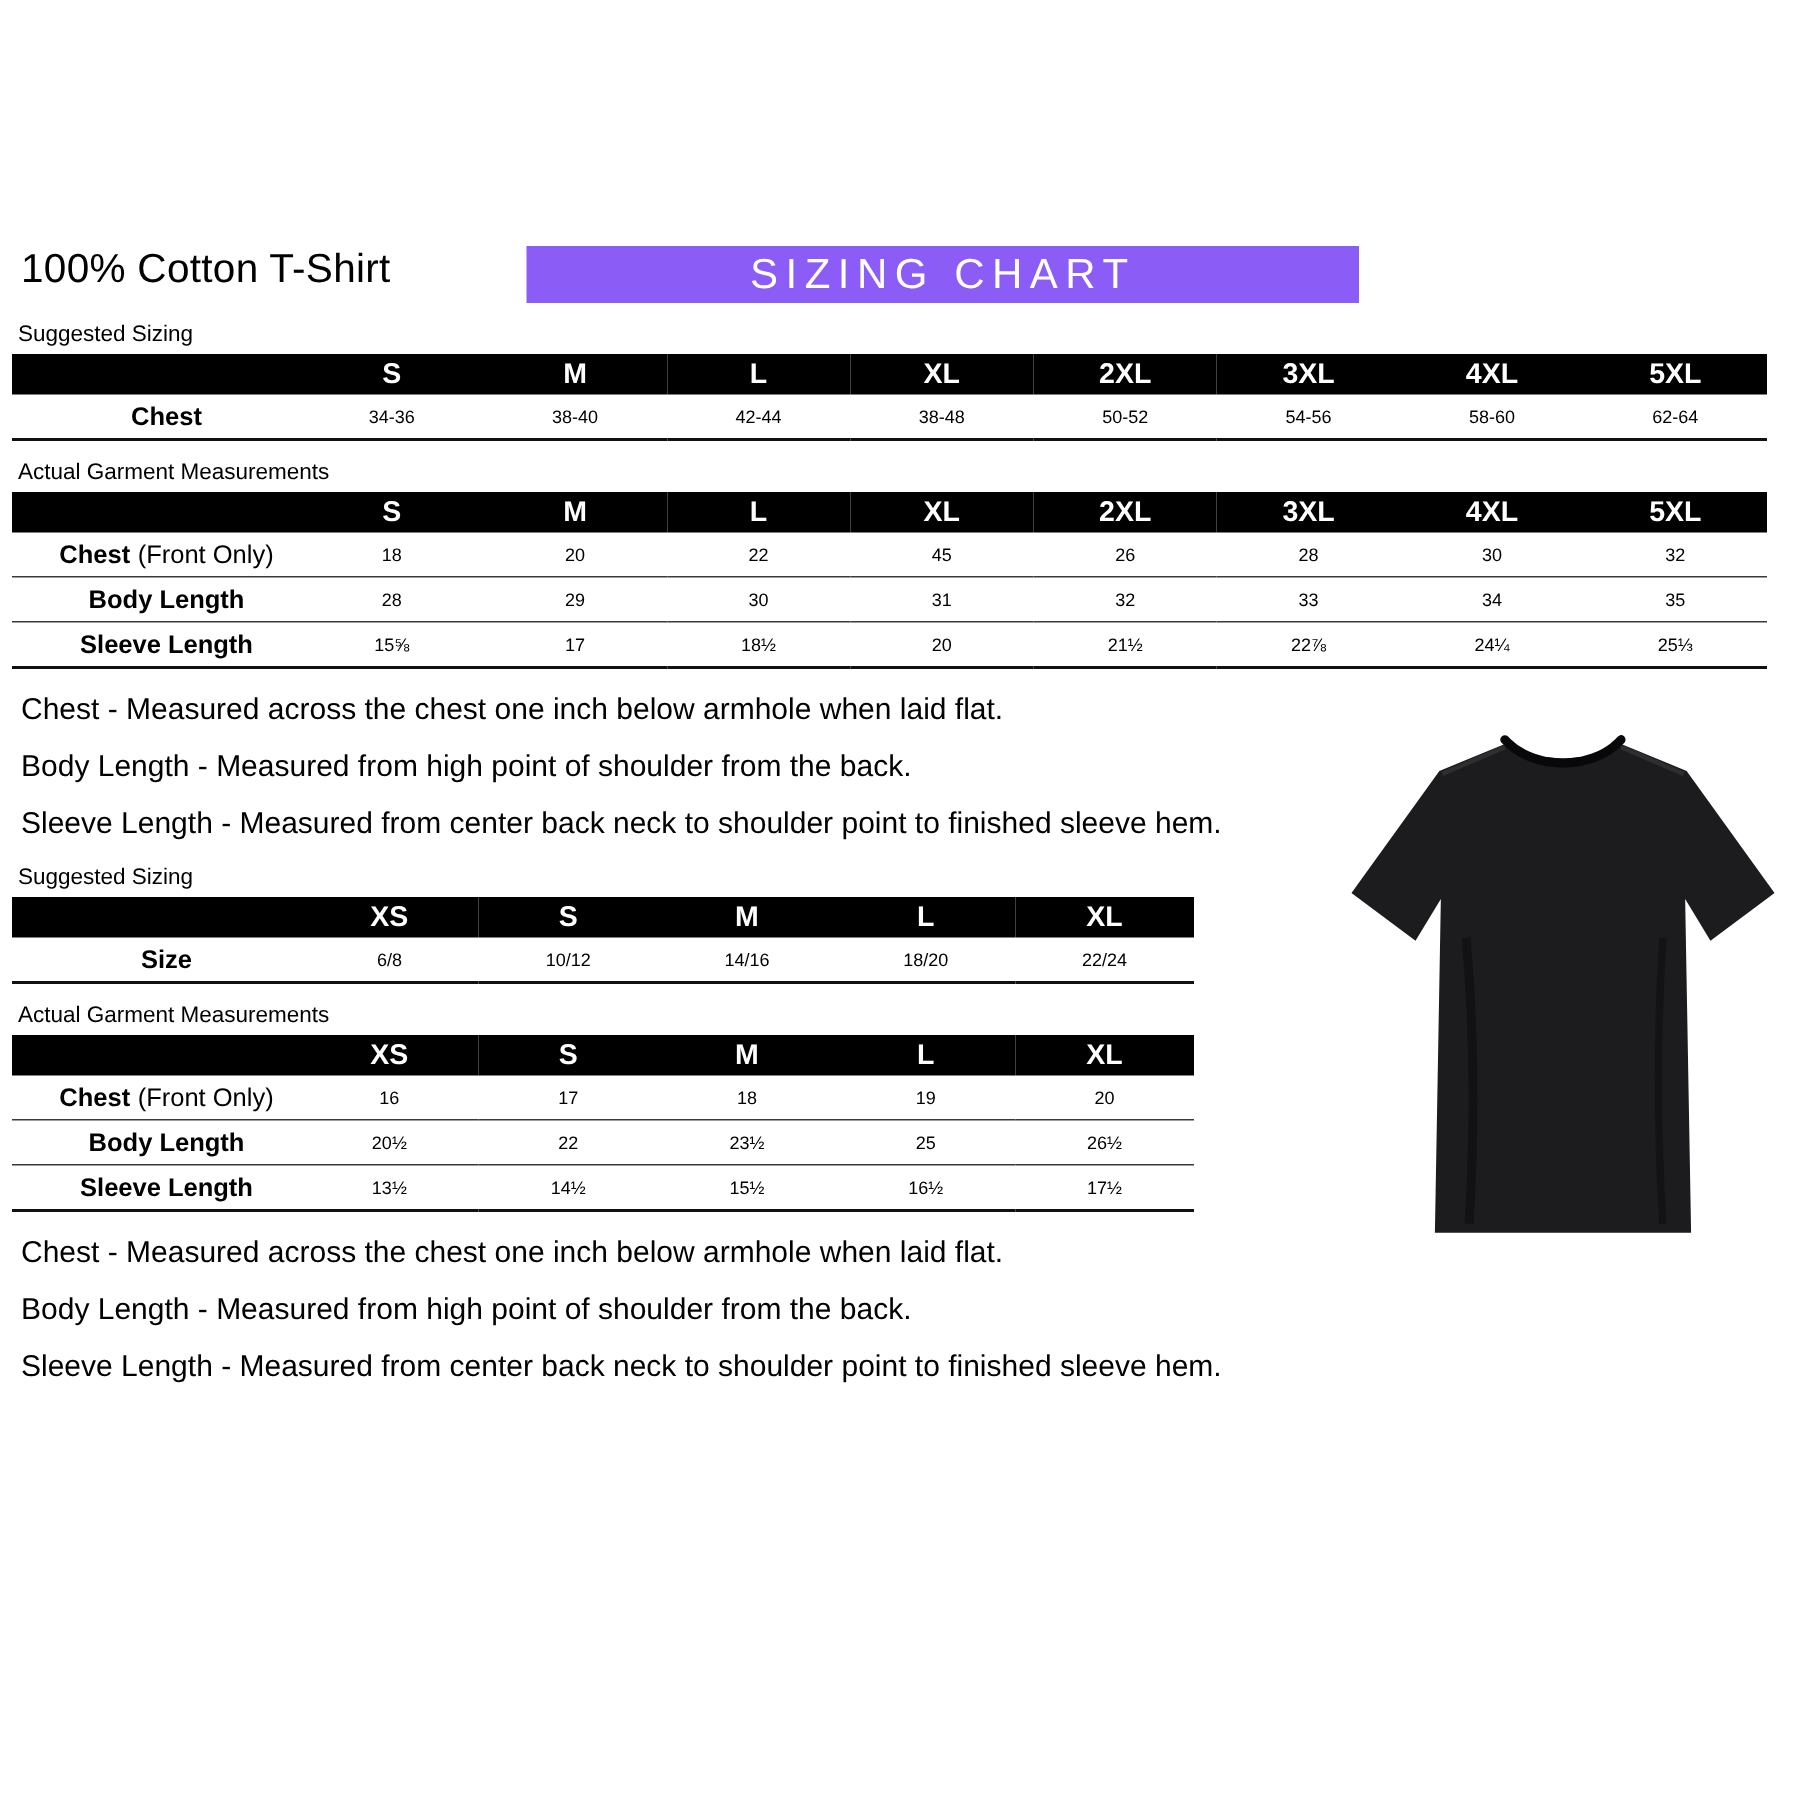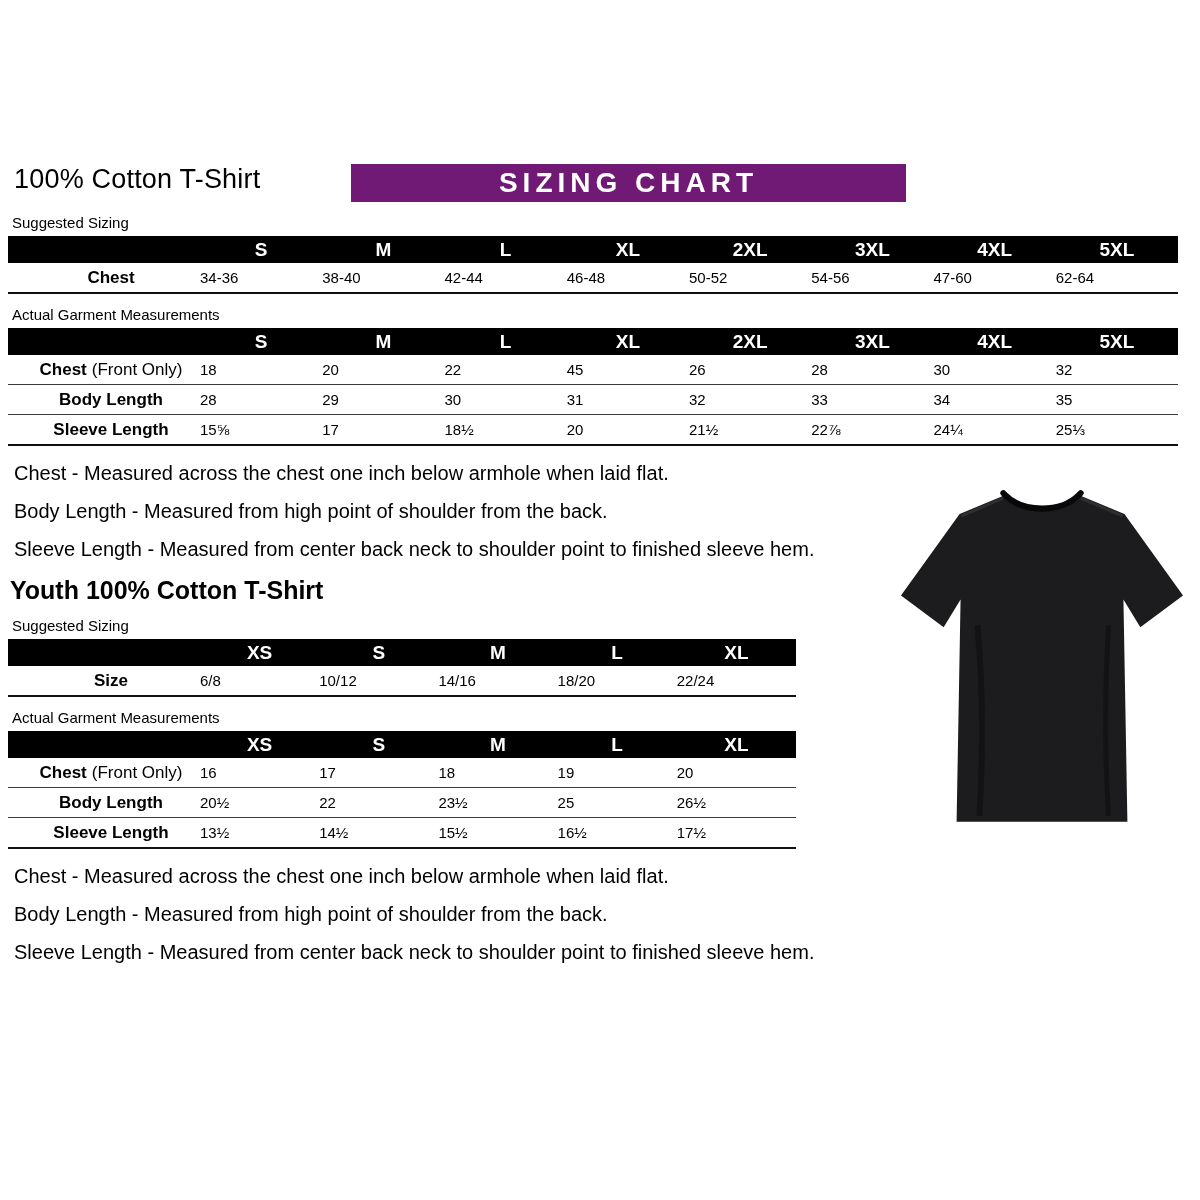--- a/index.html
+++ b/index.html
@@ -5,31 +5,31 @@
   html,body{margin:0;padding:0}
   body{
     width:1200px;height:1200px;background:#ffffff;color:#000;
     font-family:"Liberation Sans","DejaVu Sans",sans-serif;
     overflow:hidden;
   }
   .page{position:relative;width:983px;height:1200px;padding:164px 8px 0 8px;box-sizing:border-box}
 
   .header-row{display:flex;align-items:flex-start}
   .title-adult{font-size:27px;font-weight:400;width:337px;flex:none;padding-left:6px;margin:0;letter-spacing:.2px}
-  .banner{width:555px;height:38px;background:#701a75;color:#fff;font-weight:700;font-size:28px;letter-spacing:5px;text-align:center;line-height:38px}
+  .banner{width:555px;height:38px;background:#8b5cf6;color:#fff;font-weight:400;font-size:28px;letter-spacing:5px;text-align:center;line-height:38px}
 
   .section-label{font-size:15px;margin:12px 0 5px 4px}
   .section-label.tight{}
 
   table.size-table{border-collapse:collapse;table-layout:fixed;margin:0}
   table.adult-w{width:1170px}
   table.youth-w{width:788px}
   .size-table thead th{background:#000;color:#fff;font-size:19px;font-weight:700;height:27px;text-align:center;padding:0}
   .size-table tbody th{font-size:17px;font-weight:700;text-align:center;padding:0 0 0 14px;white-space:nowrap}
-  .size-table tbody td{font-size:15px;text-align:left;height:29px;padding:0}
+  .size-table tbody td{font-size:12px;text-align:center;height:29px;padding:0}
   .size-table tbody tr{border-bottom:1px solid #3a3a3a}
   .size-table tbody tr:last-child{border-bottom:2px solid #111}
   .row-note{font-weight:400;margin-left:5px}
 
   .notes{margin:16px 0 0 6px}
   .note-line{font-size:20px;margin:0 0 15px 0}
 
   .title-youth{font-size:25px;font-weight:700;margin:14px 0 0 2px}
 
   .tee-wrap{position:absolute;left:898px;top:476px;width:288px;height:358px}
@@ -70,24 +70,24 @@
         <th>4XL</th>
         <th>5XL</th>
       </tr>
     </thead>
     <tbody>
       <tr>
         <th><span>Chest</span></th>
         <td>34-36</td>
         <td>38-40</td>
         <td>42-44</td>
-        <td>46-48</td>
+        <td>38-48</td>
         <td>50-52</td>
         <td>54-56</td>
-        <td>47-60</td>
+        <td>58-60</td>
         <td>62-64</td>
       </tr>
     </tbody>
   </table>
 
   <div class="section-label tight">Actual Garment Measurements</div>
 
   <table class="size-table adult-w">
     <colgroup>
         <col style="width:192px">
@@ -149,21 +149,20 @@
       </tr>
     </tbody>
   </table>
 
   <div class="notes">
     <p class="note-line">Chest - Measured across the chest one inch below armhole when laid flat.</p>
     <p class="note-line">Body Length - Measured from high point of shoulder from the back.</p>
     <p class="note-line">Sleeve Length - Measured from center back neck to shoulder point to finished sleeve hem.</p>
   </div>
 
-  <h2 class="title-youth">Youth 100% Cotton T-Shirt</h2>
 
   <div class="section-label">Suggested Sizing</div>
 
   <table class="size-table youth-w">
     <colgroup>
         <col style="width:192px">
         <col>
         <col>
         <col>
         <col>

